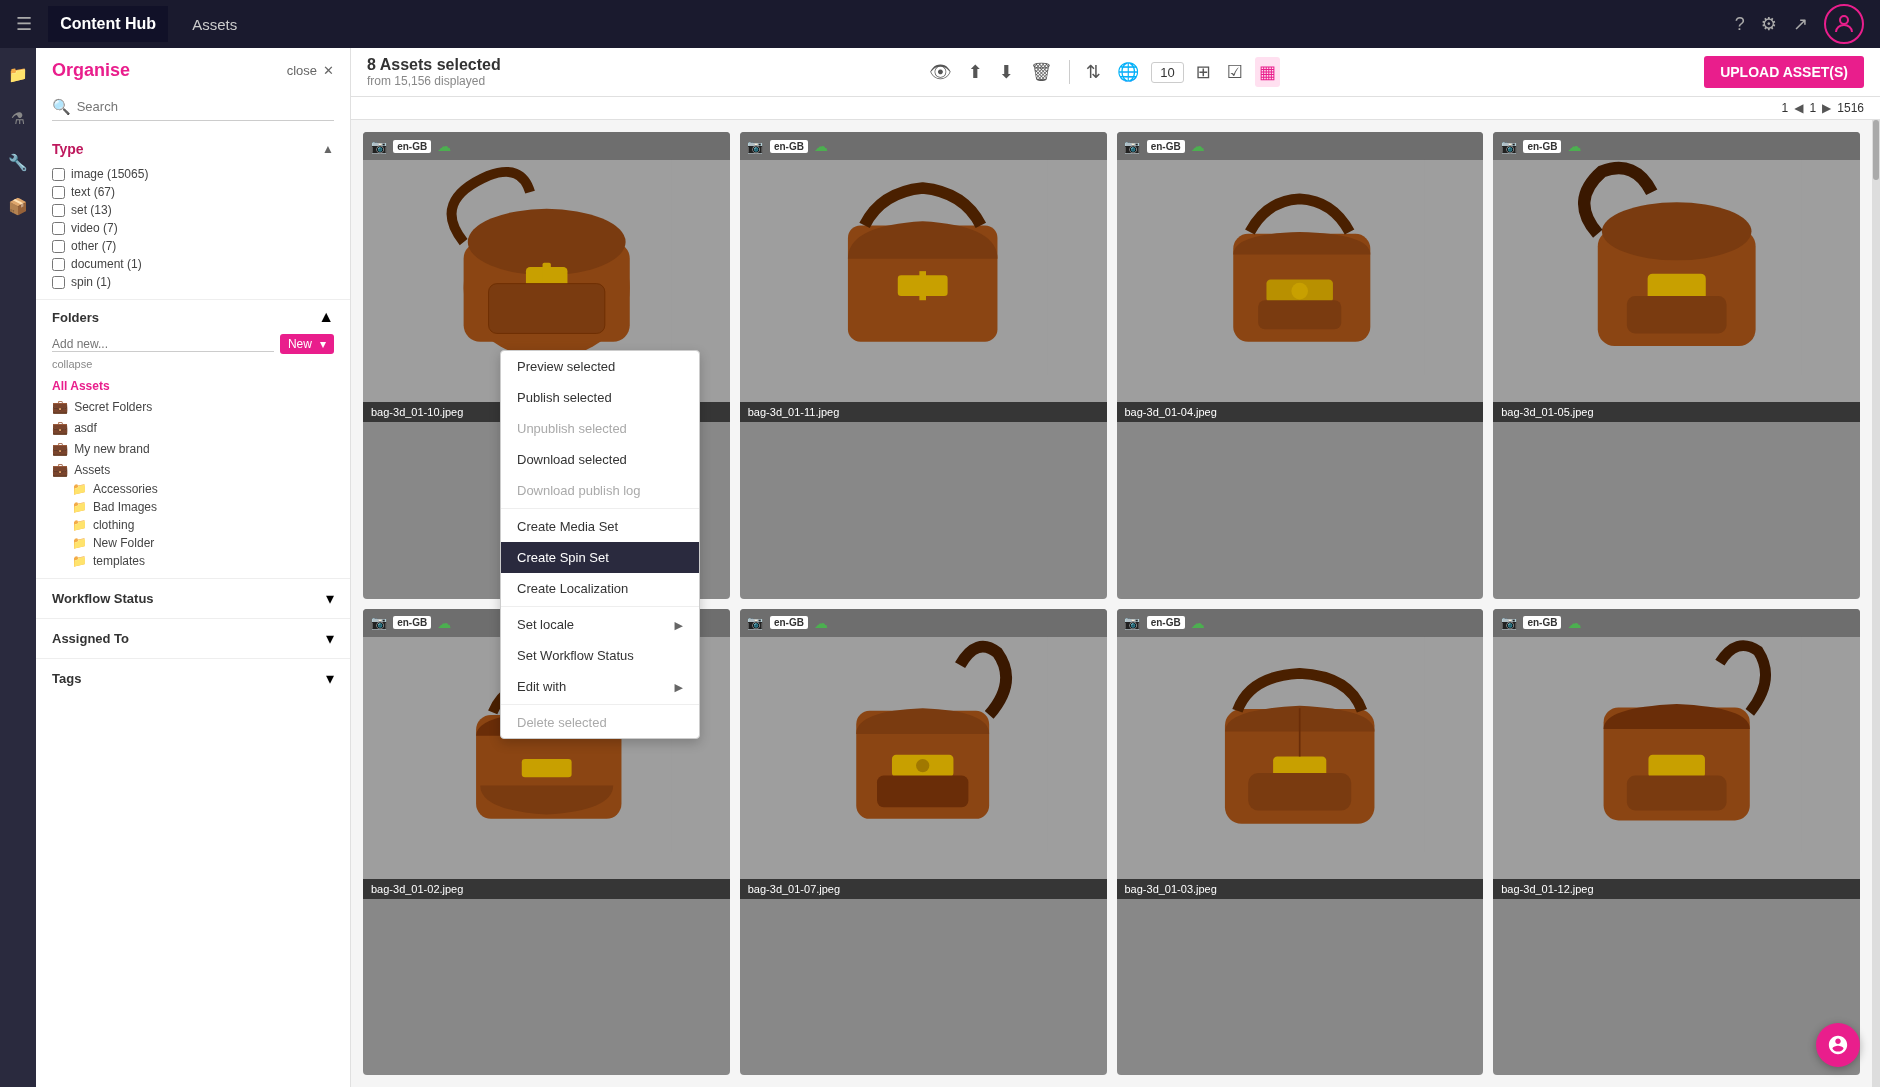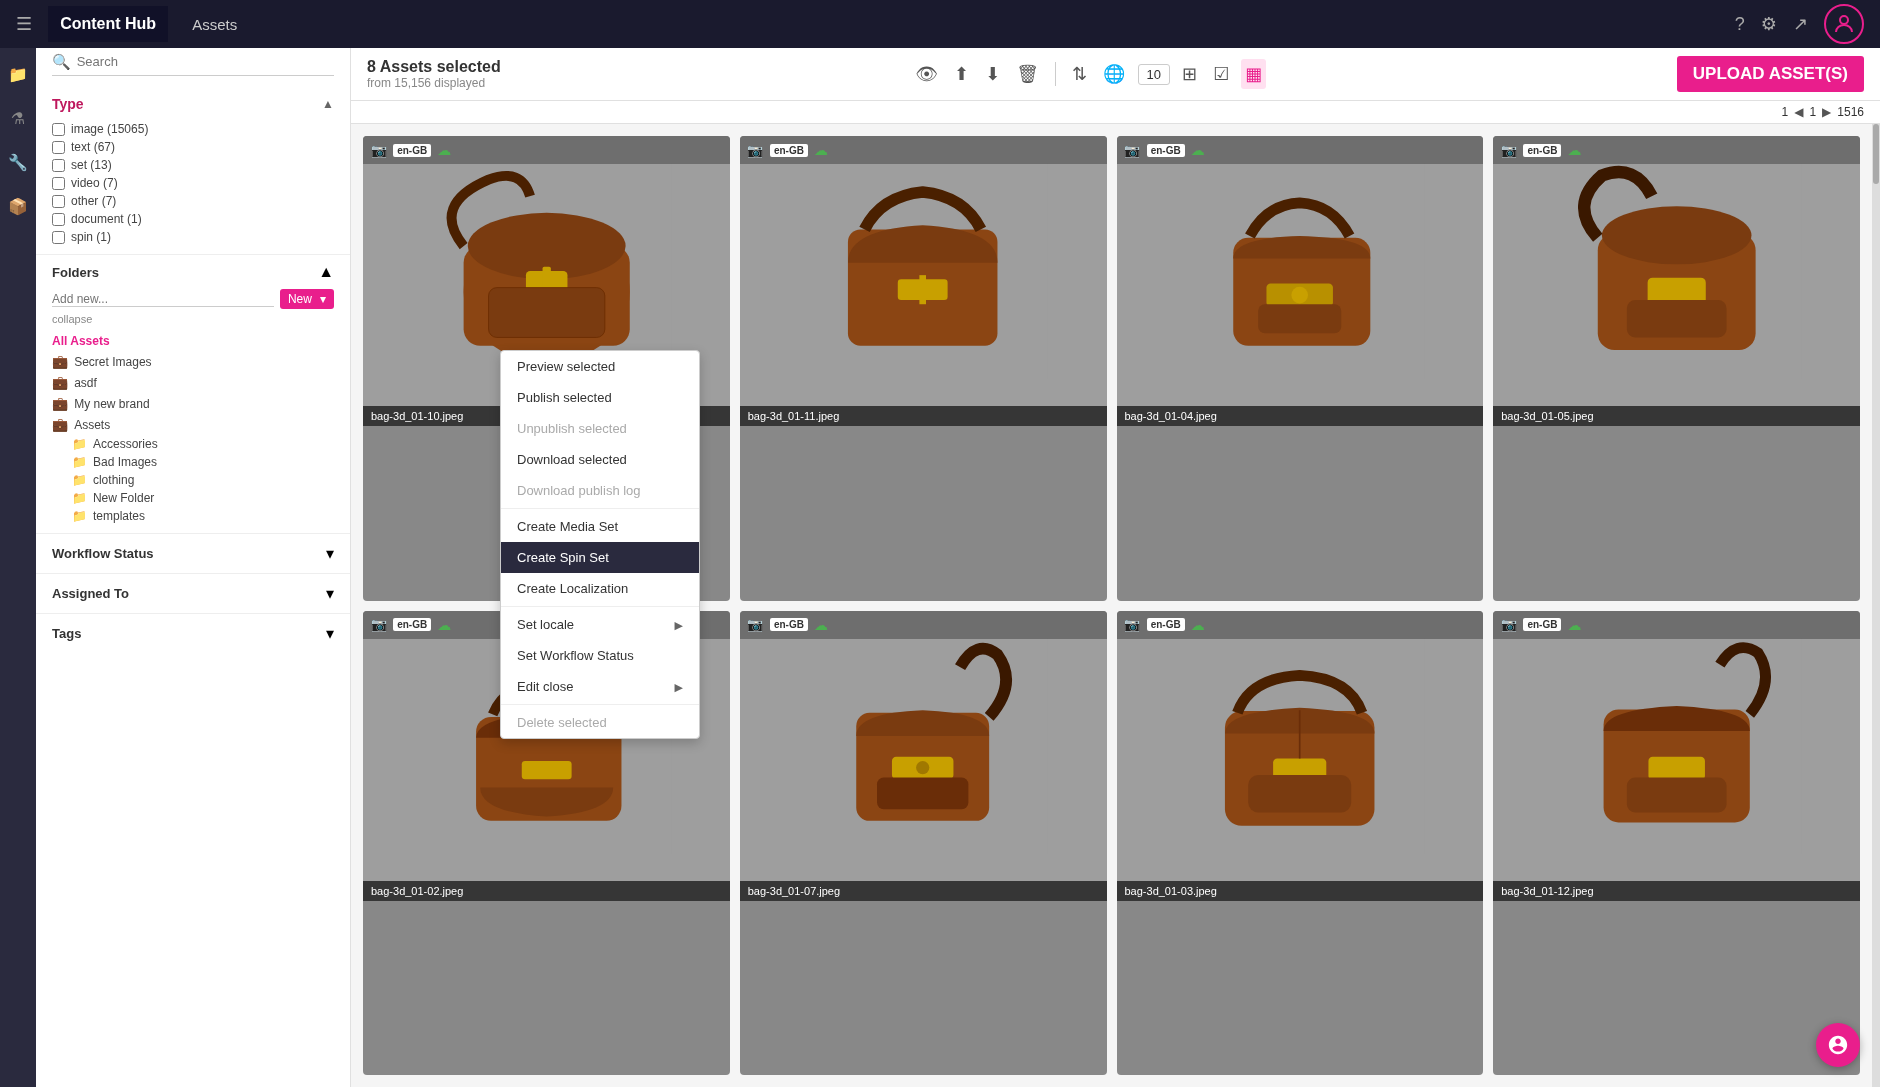--- a/index.html
+++ b/index.html
@@ -328,21 +328,21 @@
       font-size: 13px;
       cursor: pointer;
       color: #333;
     }
     .upload-btn {
       background: #e91e8c;
       color: #fff;
       border: none;
       border-radius: 3px;
       padding: 8px 16px;
-      font-size: 17px;
+      font-size: 14px;
       font-weight: 600;
       cursor: pointer;
     }
 
     
     .pagination-row {
       display: flex;
       align-items: center;
       justify-content: flex-end;
       padding: 4px 16px;
@@ -537,20 +537,27 @@
 
   <div class="icon-bar">
     <span class="bar-icon active">📁</span>
     <span class="bar-icon">⚗</span>
     <span class="bar-icon">🔧</span>
     <span class="bar-icon">📦</span>
   </div>
 
   <div class="sidebar">
 
+    <div class="sidebar-header">
+      <span class="organise-title">Organise</span>
+      <div class="close-area">
+        <span>close</span>
+        <span>✕</span>
+      </div>
+    </div>
 
     <div class="search-box">
       <span class="search-icon">🔍</span>
       <input type="text" placeholder="Search" style="">
     </div>
 
     <div class="filter-section">
       <div class="filter-header">
         <span class="filter-title">Type</span>
         <span class="chevron">▲</span>
@@ -597,21 +604,21 @@
           <span>▾</span>
         </button>
       </div>
       <div class="collapse-link">collapse</div>
 
       <div class="folder-item active">
         <span>All Assets</span>
       </div>
       <div class="folder-item">
         <span class="folder-icon">💼</span>
-        <span>Secret Images</span>
+        <span>Secret Folders</span>
       </div>
       <div class="folder-item">
         <span class="folder-icon">💼</span>
         <span>asdf</span>
       </div>
       <div class="folder-item">
         <span class="folder-icon">💼</span>
         <span>My new brand</span>
       </div>
       <div class="folder-item">
@@ -894,21 +901,21 @@
   </div>
   <div class="context-menu-separator"></div>
   <div class="context-menu-item">
     <span>Set locale</span>
     <span class="chevron-right">▶</span>
   </div>
   <div class="context-menu-item">
     <span>Set Workflow Status</span>
   </div>
   <div class="context-menu-item">
-    <span>Edit close</span>
+    <span>Edit with</span>
     <span class="chevron-right">▶</span>
   </div>
   <div class="context-menu-separator"></div>
   <div class="context-menu-item disabled">
     <span>Delete selected</span>
   </div>
 </div>
 
 <button class="chat-btn">
   <svg width="22" height="22" viewBox="0 0 24 24" fill="white">

